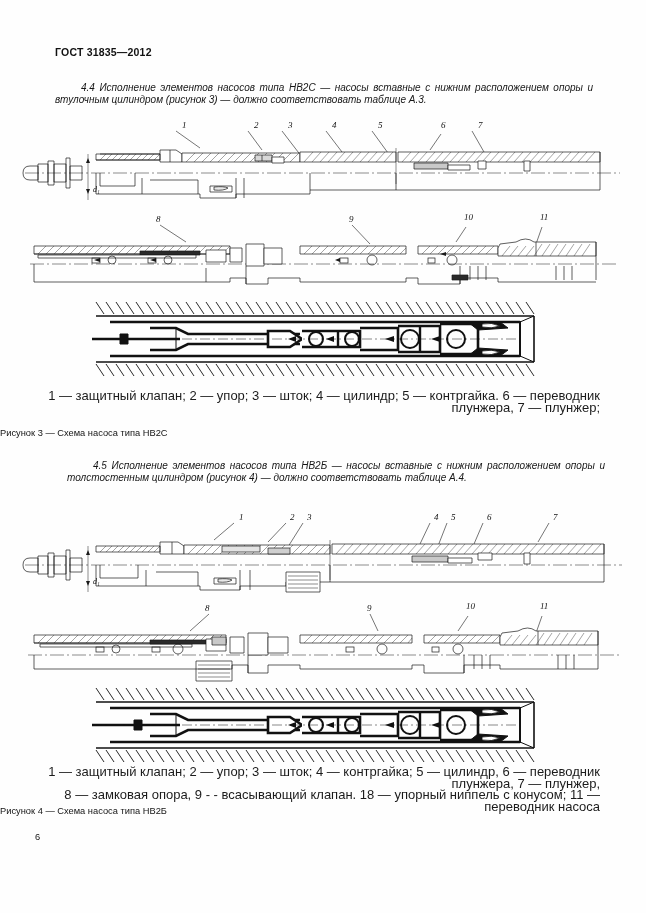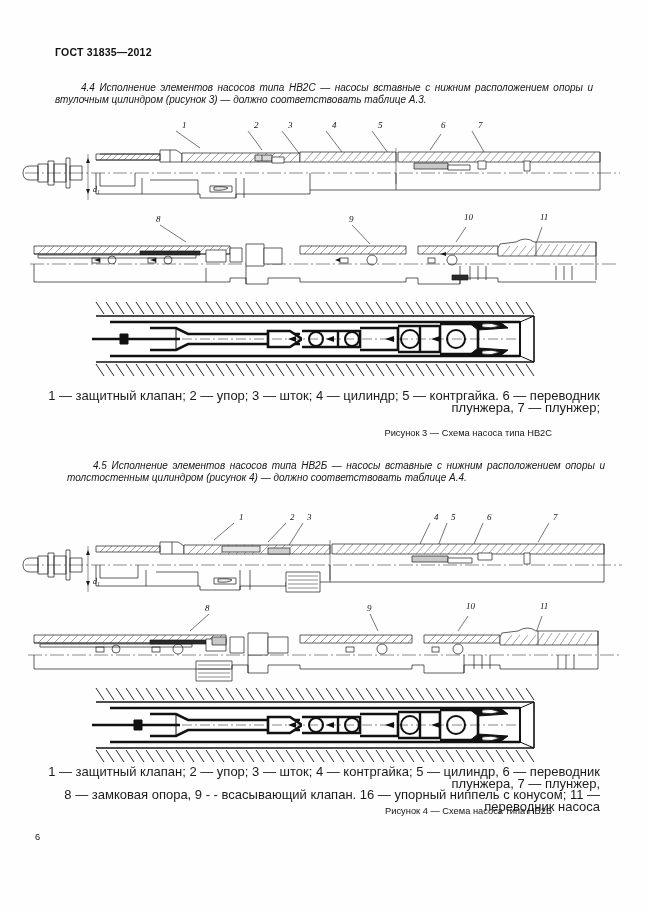--- a/index.html
+++ b/index.html
@@ -55,21 +55,21 @@
     line-height: 11.5px;
     text-align: right;
     color: #1b1b1b;
   }
 
   
   .fig-caption {
     position: absolute;
     left: 0;
     width: 552px;
-    text-align: right;
+    text-align: left;
     font-size: 9.3px;
     color: #141414;
   }
 
   
   .page-number {
     position: absolute;
     left: 35px;
     top: 832px;
     font-size: 9.3px;
@@ -950,19 +950,19 @@
           <path d="M520 56 L534 62" stroke-width="1"></path>
 
           <path d="M92 39 L520 39" stroke-width="0.5" stroke-dasharray="10,3,2,3"></path>
         </g>
       </svg>
     </div>
   </div>
 
   <div class="legend" style="top:766px;">
     <div>1 — защитный клапан;  2 — упор;  3 — шток;  4 — контргайка;  5 — цилиндр, 6 — переводник плунжера,  7 — плунжер,</div>
-    <div>8 — замковая опора, 9 - - всасывающий клапан. 16 — упорный ниппель с конусом; 11 — переводник насоса</div>
+    <div>8 — замковая опора, 9 - - всасывающий клапан. 18 — упорный ниппель с конусом; 11 — переводник насоса</div>
   </div>
   <div class="fig-caption" style="top:806px;">Рисунок 4 — Схема насоса типа НВ2Б</div>
 
   <div class="page-number">6</div>
 
 </div>
 
 </body></html>

